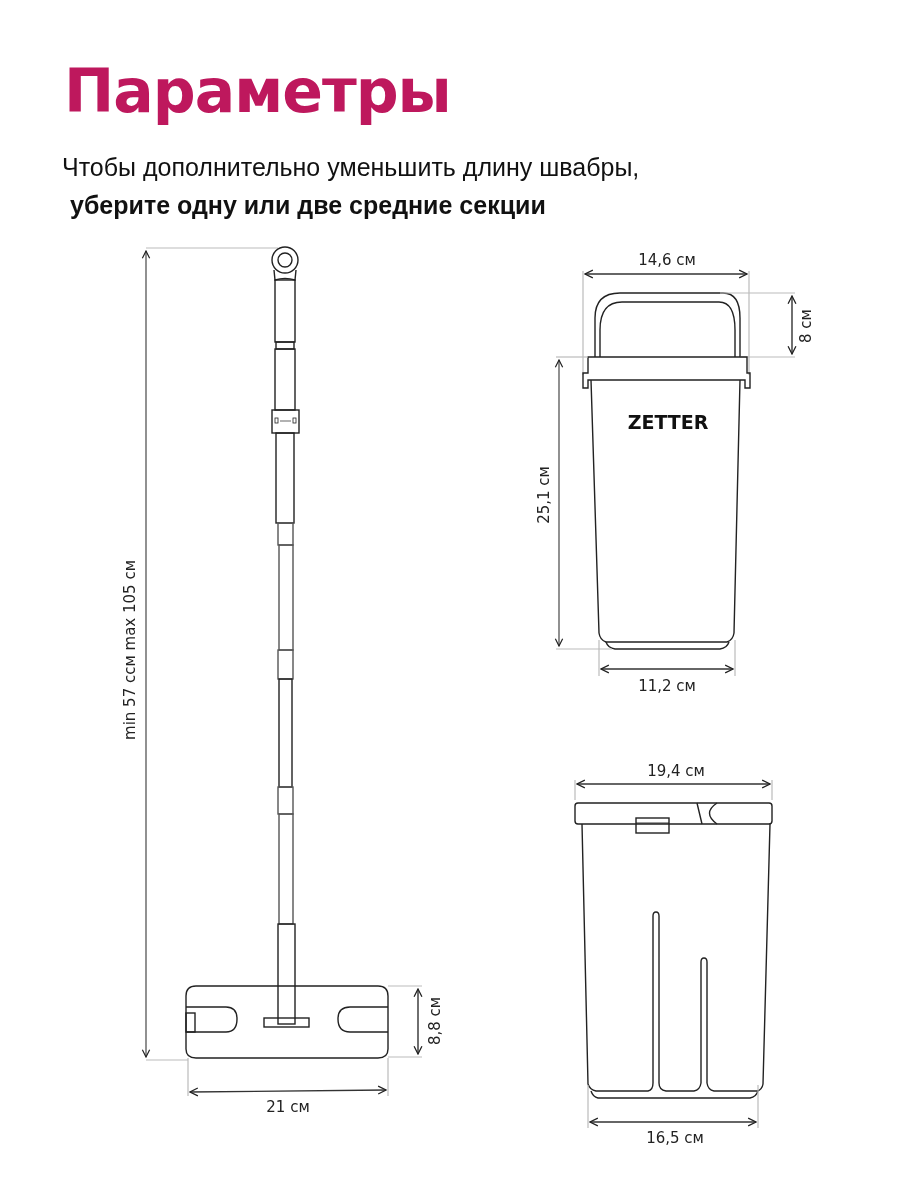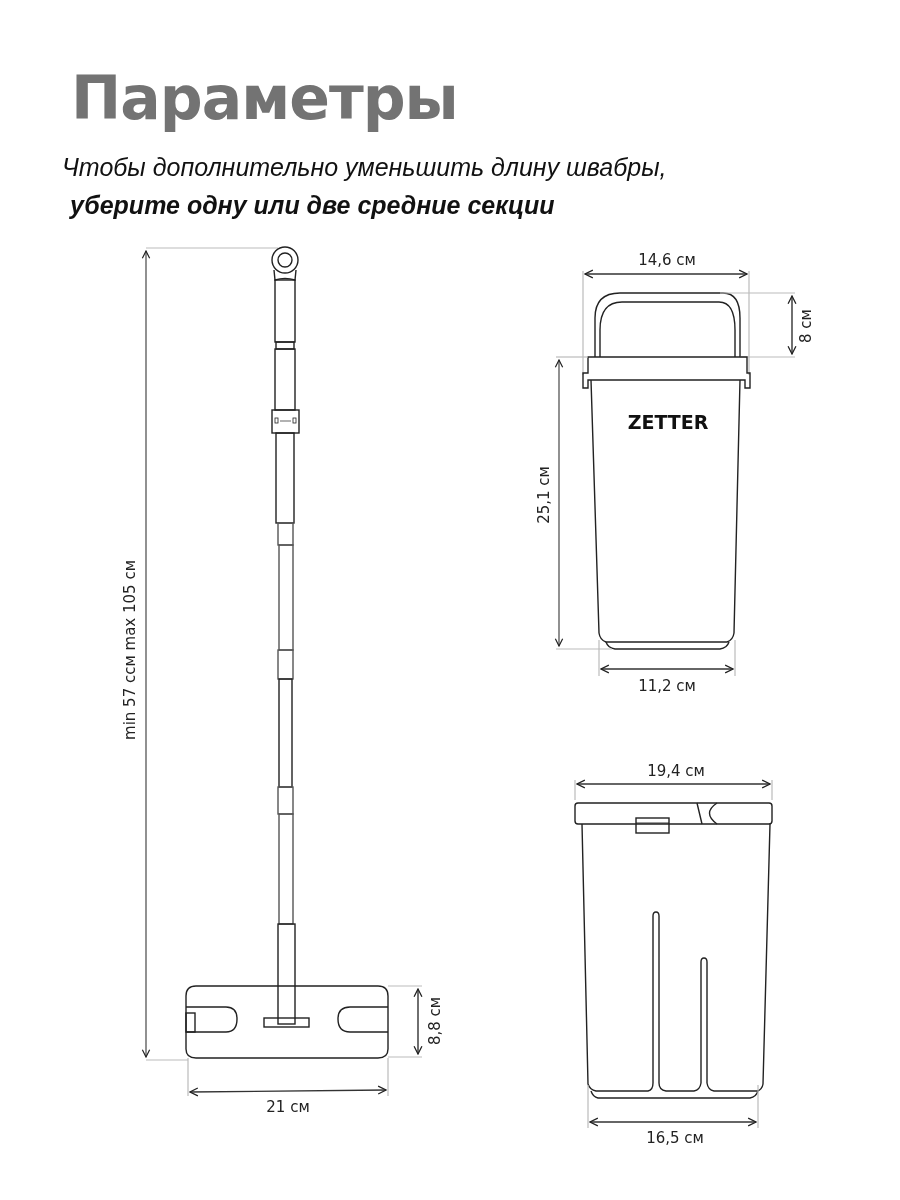--- a/index.html
+++ b/index.html
@@ -1,18 +1,18 @@
 <!DOCTYPE html>
 <html><head>
   <meta charset="utf-8">
   <style>
     html, body { margin: 0; padding: 0; background: #ffffff; }
     body { width: 900px; height: 1200px; position: relative; overflow: hidden; font-family: "DejaVu Sans", sans-serif; color: #111; }
-    .title { position: absolute; left: 60px; top: 52px; font-size: 60px; font-weight: bold; letter-spacing: -1px; margin: 11px; color: #737373; }
-    .sub { position: absolute; left: 62px; top: 148px; font-family: "Liberation Sans", sans-serif; font-size: 25px; line-height: 38px; font-style: italic; }
+    .title { position: absolute; left: 60px; top: 52px; font-size: 60px; font-weight: bold; letter-spacing: -1px; margin: 4px; color: #be185d; }
+    .sub { position: absolute; left: 62px; top: 148px; font-family: "Liberation Sans", sans-serif; font-size: 25px; line-height: 38px; }
     .sub .l2 { font-weight: bold; margin-left: 8px; }
     svg.draw { position: absolute; left: 0; top: 0; }
     .dim { font-family: "DejaVu Sans", sans-serif; font-size: 15px; fill: #222; }
   </style>
 </head>
 <body>
 
 <h1 class="title">Параметры</h1>
 <div class="sub">
   <div>Чтобы дополнительно уменьшить длину швабры,</div>

